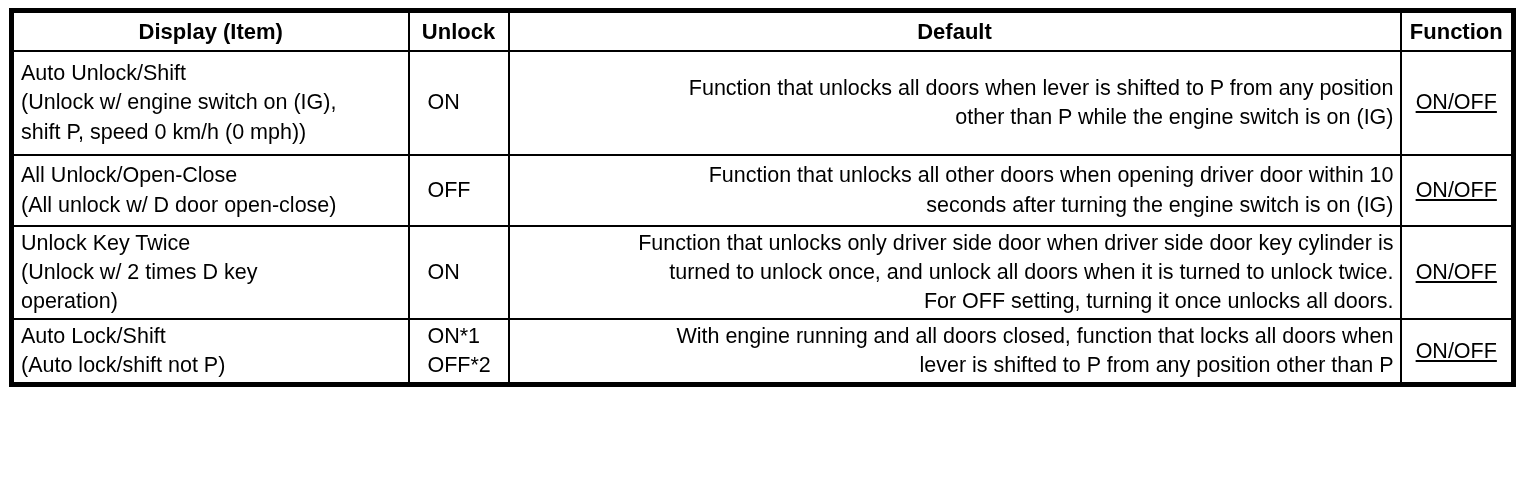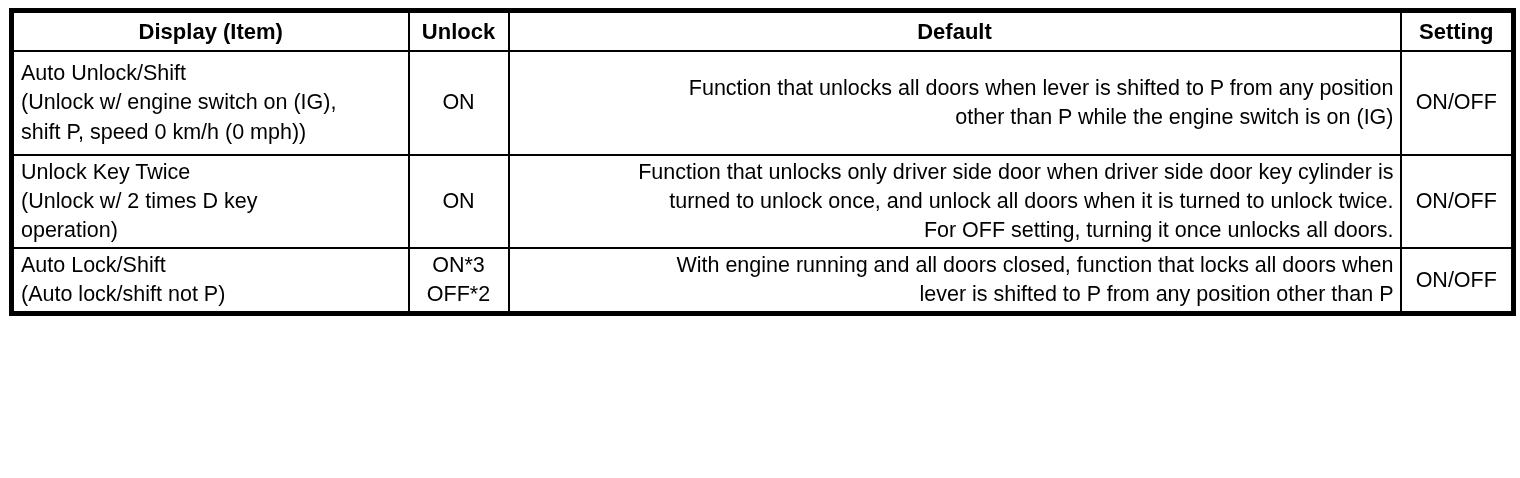--- a/index.html
+++ b/index.html
@@ -36,23 +36,23 @@
     font-size: 21.5px;
     line-height: 1.35;
     vertical-align: middle;
     white-space: pre-line;
   }
   col.c1 { width: 397px; }
   col.c2 { width: 100px; }
   col.c3 { width: 892px; }
   col.c4 { width: 113px; }
   td.cell-display  { text-align: left;   padding: 2px 4px 2px 7px; }
-  td.cell-default  { text-align: center; padding: 2px 0; }
+  td.cell-default  { padding: 2px 18px; }
   td.cell-contents { text-align: right;   padding: 2px 6px 2px 10px; }
-  td.cell-setting  { text-align: center; padding: 2px 5px; }
+  td.cell-setting  { text-align: center; padding: 2px 5px; text-decoration: underline; }
   tr.row-1 { height: 104px; }
   tr.row-2 { height: 71px;  }
   tr.row-3 { height: 70px;  }
   tr.row-4 { height: 53px;  }
   tr.row-5 { height: 64px;  }
 </style>
 </head>
 <body>
 
 <div class="table-wrap">
@@ -61,47 +61,55 @@
       <col class="c1">
         <col class="c2">
         <col class="c3">
         <col class="c4">
     </colgroup>
     <thead>
       <tr>
         <th>Display (Item)</th>
         <th>Unlock</th>
         <th>Default</th>
-        <th>Setting</th>
+        <th>Function</th>
       </tr>
     </thead>
     <tbody>
       <tr class="row-1">
         <td class="cell-display">Auto Unlock/Shift
 (Unlock w/ engine switch on (IG),
 shift P, speed 0 km/h (0 mph))</td>
         <td class="cell-default">ON</td>
         <td class="cell-contents">Function that unlocks all doors when lever is shifted to P from any position
 other than P while the engine switch is on (IG)</td>
+        <td class="cell-setting">ON/OFF</td>
+      </tr>
+      <tr class="row-2">
+        <td class="cell-display">All Unlock/Open-Close
+(All unlock w/ D door open-close)</td>
+        <td class="cell-default">OFF</td>
+        <td class="cell-contents">Function that unlocks all other doors when opening driver door within 10
+seconds after turning the engine switch is on (IG)</td>
         <td class="cell-setting">ON/OFF</td>
       </tr>
       <tr class="row-3">
         <td class="cell-display">Unlock Key Twice
 (Unlock w/ 2 times D key
 operation)</td>
         <td class="cell-default">ON</td>
         <td class="cell-contents">Function that unlocks only driver side door when driver side door key cylinder is
 turned to unlock once, and unlock all doors when it is turned to unlock twice.
 For OFF setting, turning it once unlocks all doors.</td>
         <td class="cell-setting">ON/OFF</td>
       </tr>
       <tr class="row-4">
         <td class="cell-display">Auto Lock/Shift
 (Auto lock/shift not P)</td>
-        <td class="cell-default">ON*3
+        <td class="cell-default">ON*1
 OFF*2</td>
         <td class="cell-contents">With engine running and all doors closed, function that locks all doors when
 lever is shifted to P from any position other than P</td>
         <td class="cell-setting">ON/OFF</td>
       </tr>
     </tbody>
   </table>
 </div>
 
 </body></html>

